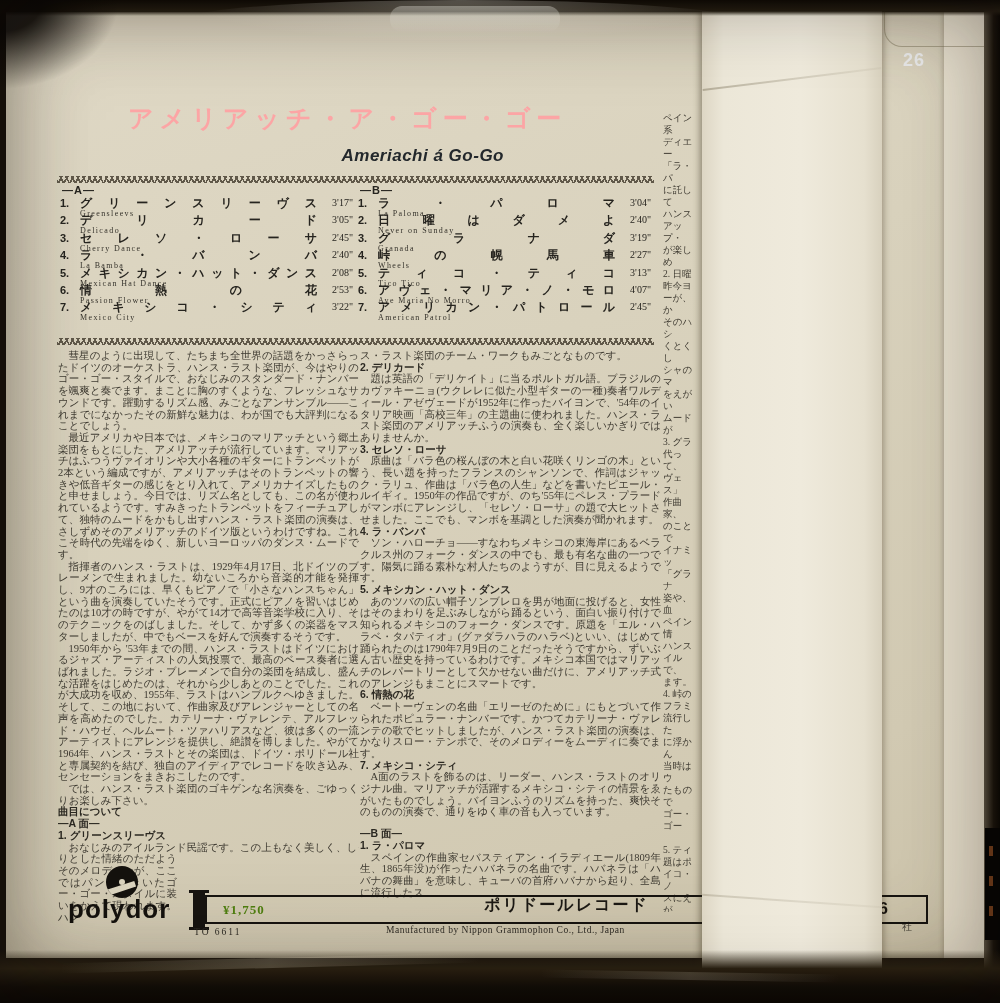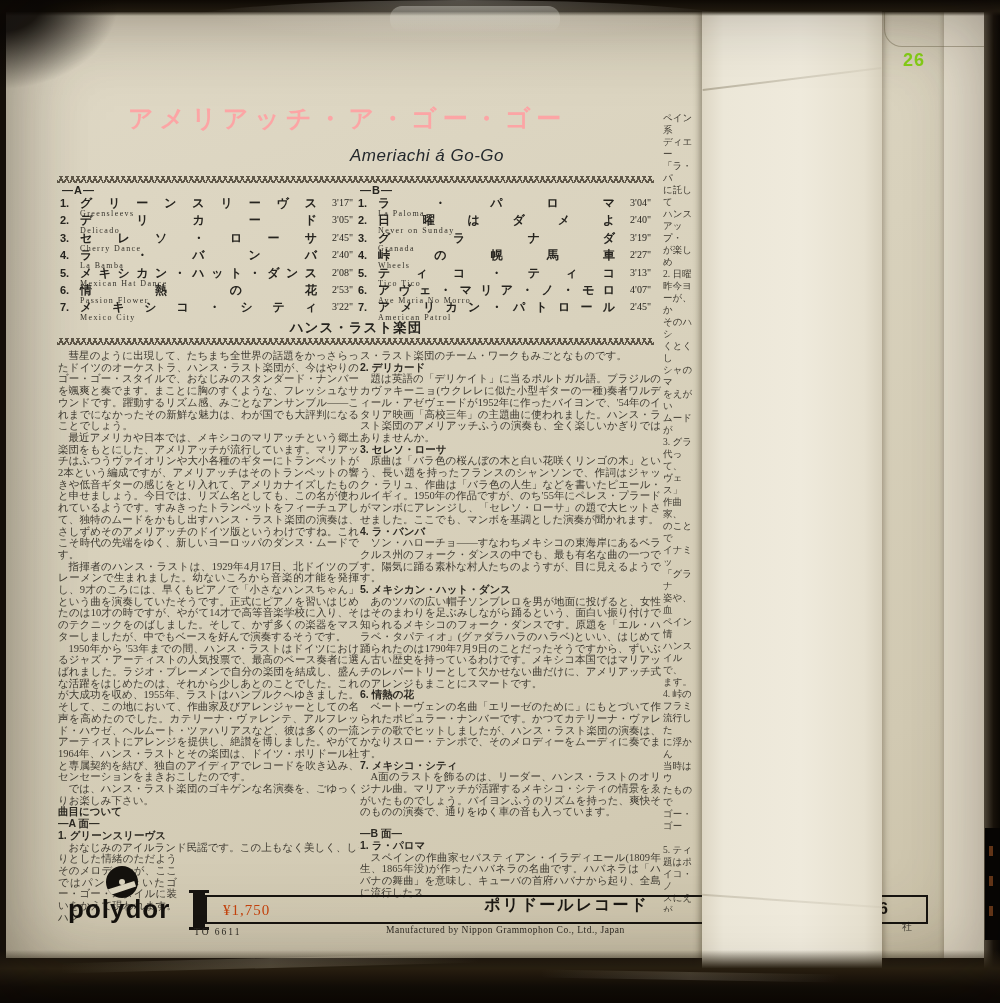--- a/index.html
+++ b/index.html
@@ -6,21 +6,21 @@
   #photo{position:relative;width:1000px;height:1003px;overflow:hidden;
          background:#17110b;font-family:"Liberation Sans",sans-serif;}
   
   .sleeve{position:absolute;left:6px;top:12px;width:979px;height:946px;
           background:linear-gradient(160deg,#e0d9c6 0%,#d9d2bd 40%,#d2cab3 80%,#ccc3aa 100%);
           box-shadow:inset 0 0 90px rgba(60,45,25,.25);}
   
   .title-jp{position:absolute;left:128px;top:102px;font-size:25px;font-weight:bold;
             letter-spacing:6px;color:#fca5a5;white-space:nowrap;}
   .title-en{position:absolute;left:330px;top:146px;width:174px;text-align:right;
-            font-size:17px;font-weight:normal;font-style:italic;color:#23282c;letter-spacing:.5px;}
+            font-size:17px;font-weight:bold;font-style:italic;color:#23282c;letter-spacing:.5px;}
   
   .rope{position:absolute;left:57px;width:597px;height:7px;opacity:.85;
         background-image:
          repeating-linear-gradient(62deg,#4b4335 0 1.7px,rgba(0,0,0,0) 1.7px 5px),
          repeating-linear-gradient(-62deg,#4b4335 0 1.7px,rgba(0,0,0,0) 1.7px 5px);}
   .rope.r1{top:176px}.rope.r2{top:338px}
   
   .side-h{position:absolute;top:184px;font-size:11px;font-weight:bold;color:#26241f;letter-spacing:1px;}
   .list{position:absolute;top:197px;width:293px;color:#26241f;}
   .list.a{left:60px}.list.b{left:358px}
@@ -45,38 +45,38 @@
   .para{text-indent:1em;}
   .nh{font-weight:bold;font-family:"Liberation Sans",sans-serif;font-size:10.5px;color:#2c2922;}
   .one-line{white-space:nowrap;overflow:hidden;}
   .wrap-right{margin-left:182px;width:119px;text-align:justify;}
   .gap{height:10px;}
   
   .frag{position:absolute;top:112px;color:#3e3a31;font-family:"Liberation Serif",serif;
         font-size:9.5px;line-height:12px;white-space:pre-line;overflow:hidden;}
   .frag.fl{left:663px;width:37px;height:800px;}
   .frag.fr{left:886px;width:46px;height:800px;}
-  .cat-top{position:absolute;left:903px;top:50px;font-size:18px;font-weight:bold;color:#84cc16;letter-spacing:1px;}
+  .cat-top{position:absolute;left:903px;top:50px;font-size:18px;font-weight:bold;color:#e5e5e5;letter-spacing:1px;}
   .sha{position:absolute;left:902px;top:920px;font-size:10px;color:#3e3a31;}
   
   .logo{position:absolute;left:68px;top:866px;width:130px;height:60px;}
   .disc{position:absolute;left:38px;top:0;width:32px;height:32px;border-radius:50%;
         background:#14110d;overflow:hidden;}
   .disc .slit{position:absolute;left:-4px;top:20px;width:34px;height:6px;background:#d9d2bd;
         transform:rotate(-18deg);}
   .disc .hole{position:absolute;left:13px;top:13px;width:6px;height:6px;border-radius:50%;background:#d9d2bd;}
   .logo-text{position:absolute;left:0;top:28px;font-size:26px;font-weight:bold;
         color:#14110d;letter-spacing:1px;line-height:30px;}
   .pricebar{position:absolute;left:193px;top:890px;width:12px;height:40px;background:#16130f;}
   .pricebar:before,.pricebar:after{content:"";position:absolute;left:-4px;width:20px;height:3px;background:#16130f;}
   .pricebar:before{top:0}.pricebar:after{bottom:0}
   .pricebox{position:absolute;left:205px;top:895px;width:723px;height:29px;
         border:2.5px solid #16130f;box-sizing:border-box;}
   .price{position:absolute;left:16px;top:5px;font-family:"Liberation Serif",serif;
-        font-size:15px;color:#c2410c;letter-spacing:1px;}
+        font-size:13px;color:#4d7c0f;letter-spacing:1px;font-weight:bold;}
   .label-jp{position:absolute;left:0;right:0;top:-2px;text-align:center;font-size:16px;
         font-weight:bold;color:#1b1813;letter-spacing:2px;}
   .frag6{position:absolute;right:38px;top:2px;font-size:17px;font-weight:bold;color:#16130f;}
   .stockno{position:absolute;left:194px;top:927px;font-family:"Liberation Serif",serif;
         font-size:9.5px;color:#2c2922;letter-spacing:2px;}
   .mfg{position:absolute;left:386px;top:925px;font-family:"Liberation Serif",serif;
         font-size:9.5px;color:#2c2922;letter-spacing:.5px;}
   
   .obi{position:absolute;left:702px;top:0;width:180px;height:990px;z-index:5;
        background:linear-gradient(90deg,#ddd6c4 0%,#ece7d8 12%,#efeadc 55%,#e6e0cf 90%,#d8d1be 100%);
@@ -239,21 +239,20 @@
     <div class="trk">
       <span class="tno">7.</span>
       <span class="tmain">
           <span class="tjp">アメリカン・パトロール</span>
       <span class="ten">American Patrol</span>
         </span>
       <span class="ttime">2'45"</span>
     </div>
   </div>
 
-  <div class="artist">ハンス・ラスト楽団</div>
   <div class="rope r2"></div>
 
   <div class="col left">
     <p class="para">彗星のように出現して、たちまち全世界の話題をかっさらったドイツのオーケストラ、ハンス・ラスト楽団が、今はやりのゴー・ゴー・スタイルで、おなじみのスタンダード・ナンバーを颯爽と奏でます。まことに胸のすくような、フレッシュなサウンドです。躍動するリズム感、みごとなアンサンブル――これまでになかったその新鮮な魅力は、わが国でも大評判になることでしょう。</p>
     <p class="para">最近アメリカや日本では、メキシコのマリアッチという郷土楽団をもとにした、アメリアッチが流行しています。マリアッチはふつうヴァイオリンや大小各種のギターにトランペットが2本という編成ですが、アメリアッチはそのトランペットの響きや低音ギターの感じをとり入れて、アメリカナイズしたものと申せましょう。今日では、リズム名としても、この名が使われているようです。すみきったトランペットをフィーチュアして、独特のムードをかもし出すハンス・ラスト楽団の演奏は、さしずめそのアメリアッチのドイツ版というわけですね。これこそ時代の先端をゆく、新しいヨーロッパのダンス・ムードです。</p>
     <p class="para">指揮者のハンス・ラストは、1929年4月17日、北ドイツのブレーメンで生まれました。幼ないころから音楽的才能を発揮し、9才のころには、早くもピアノで「小さなハンスちゃん」という曲を演奏していたそうです。正式にピアノを習いはじめたのは10才の時ですが、やがて14才で高等音楽学校に入り、そのテクニックをのばしました。そして、かず多くの楽器をマスターしましたが、中でもベースを好んで演奏するそうです。</p>
     <p class="para">1950年から '53年までの間、ハンス・ラストはドイツにおけるジャズ・アーティストの人気投票で、最高のベース奏者に選ばれました。ラジオ・ブレーメンで自分の楽団を結成し、盛んな活躍をはじめたのは、それから少しあとのことでした。これが大成功を収め、1955年、ラストはハンブルクへゆきました。そして、この地において、作曲家及びアレンジャーとしての名声を高めたのでした。カテリーナ・ヴァレンテ、アルフレッド・ハウゼ、ヘルムート・ツァハリアスなど、彼は多くの一流アーティストにアレンジを提供し、絶讃を博しました。やがて1964年、ハンス・ラストとその楽団は、ドイツ・ポリドール社と専属契約を結び、独自のアイディアでレコードを吹き込み、センセーションをまきおこしたのです。</p>
     <p class="para">では、ハンス・ラスト楽団のゴキゲンな名演奏を、ごゆっくりお楽しみ下さい。</p>
     <p class="nh">曲目について</p>
     <p class="nh">—A 面—</p>

